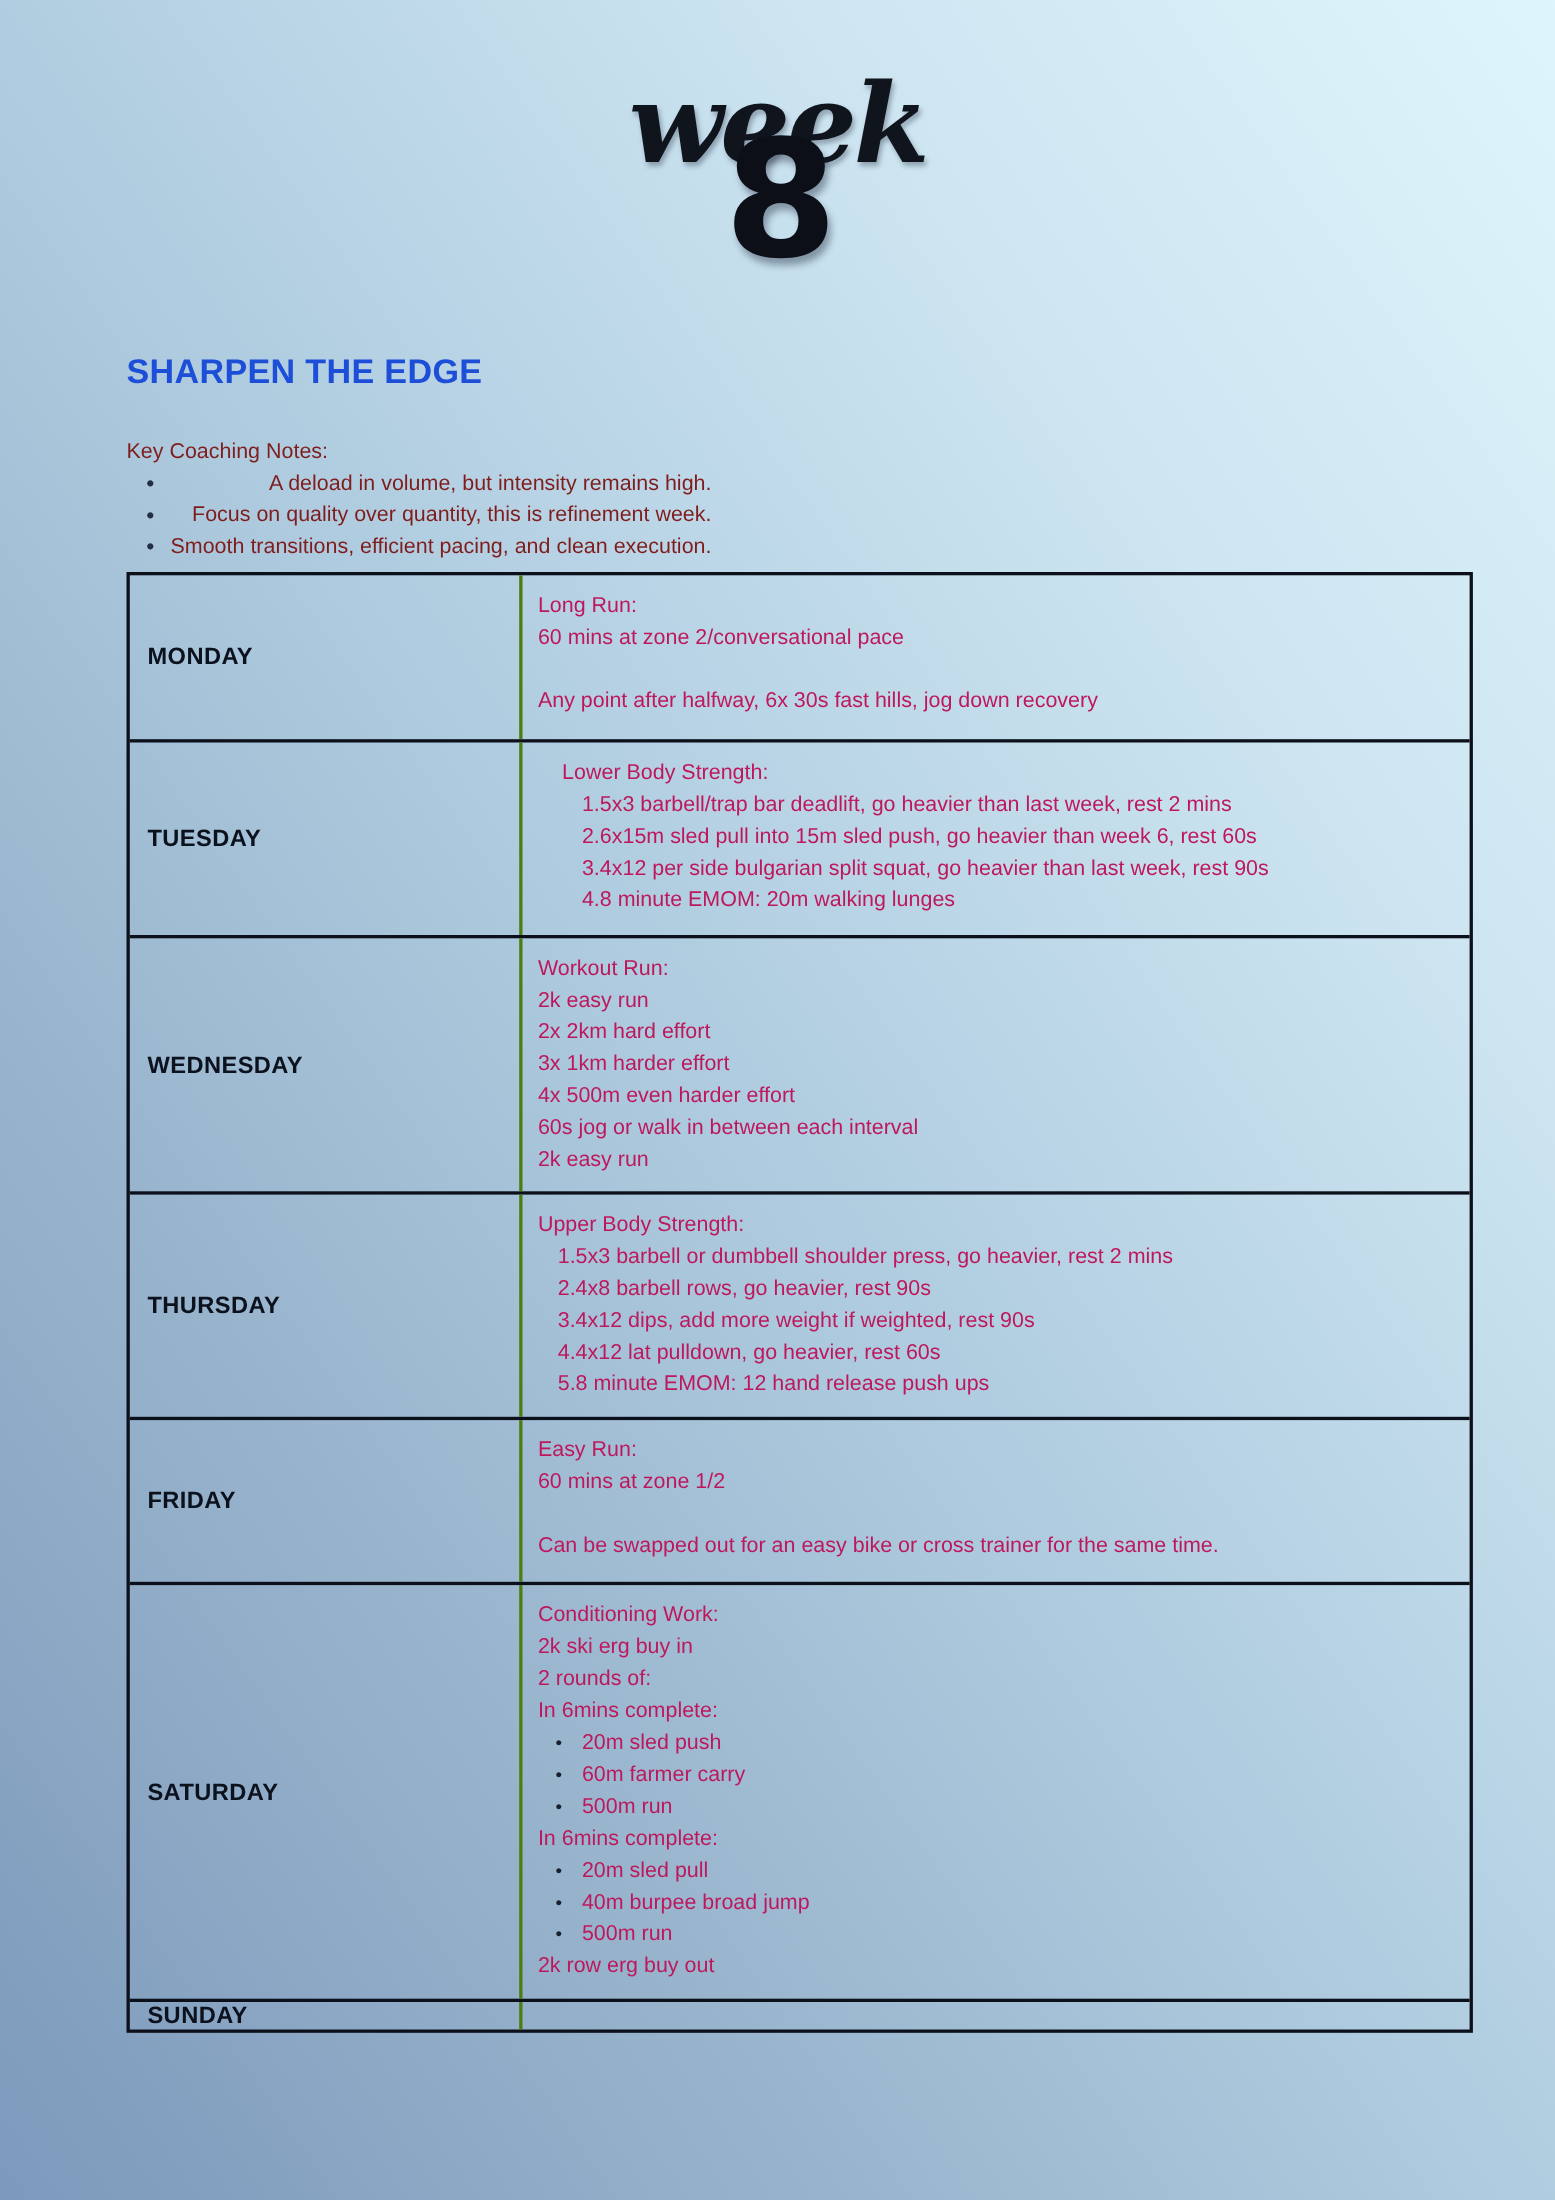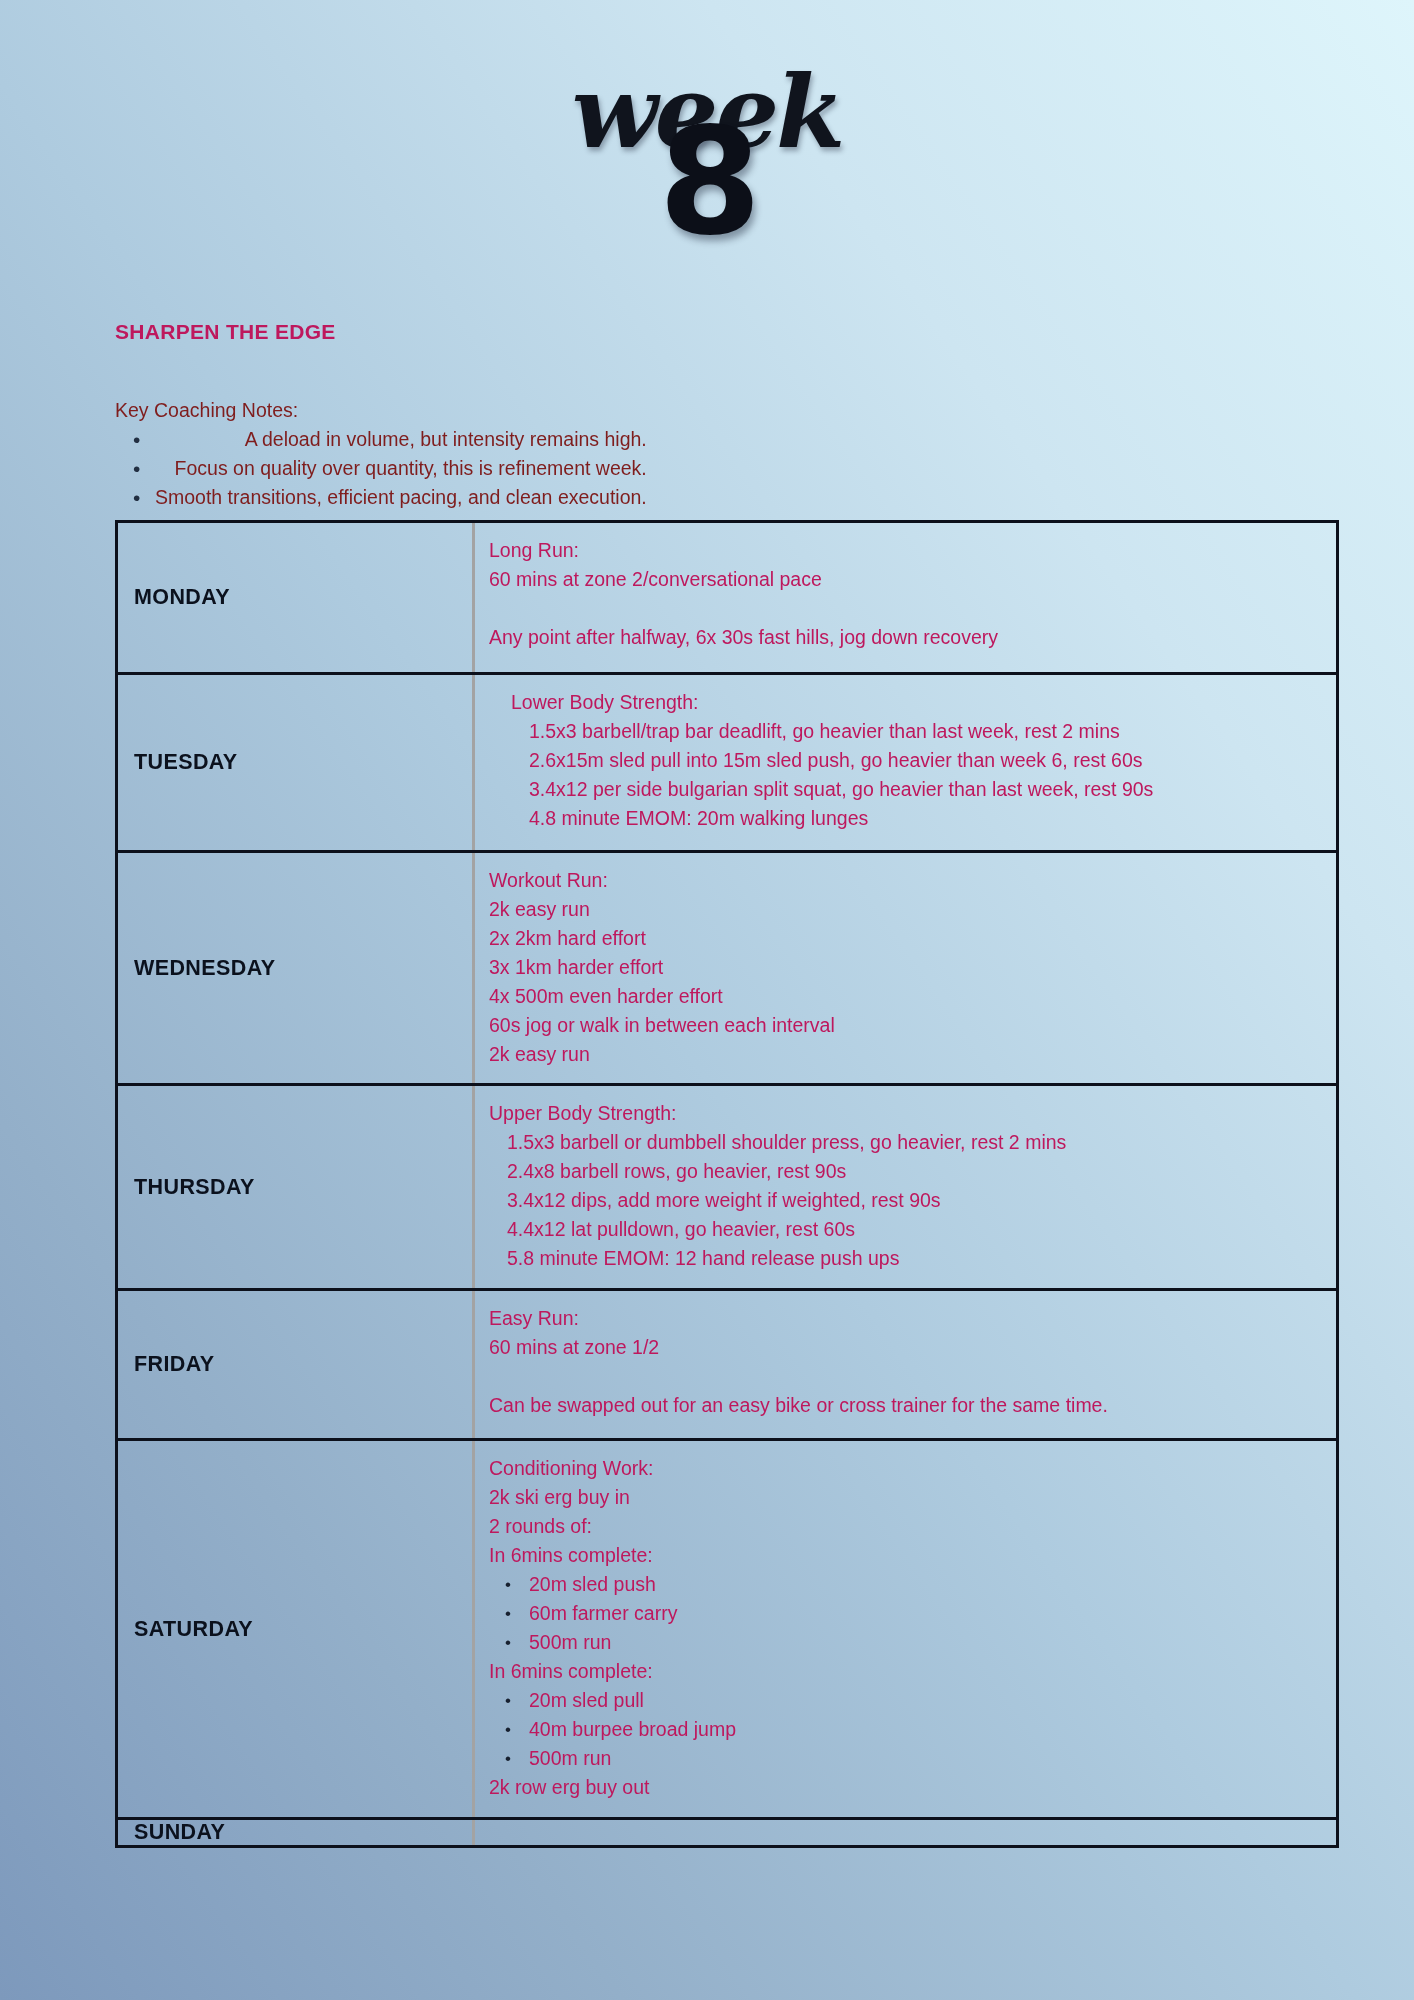--- a/index.html
+++ b/index.html
@@ -29,22 +29,22 @@
     font-family:"DejaVu Sans", sans-serif;
     font-weight:bold;
     font-size:148px; line-height:0.82;
     color:#0c0f18;
     text-shadow:3px 6px 7px rgba(25,35,55,0.4);
   }
 
   
   .page-title {
     position:absolute; left:115px; top:320px;
-    font-size:21px; font-weight:bold; letter-spacing:0.3px;
-    color:#be185d;
+    font-size:31px; font-weight:bold; letter-spacing:0.3px;
+    color:#1d4ed8;
   }
   .notes { position:absolute; left:115px; top:396px; font-size:19.5px; line-height:29px; color:#7f1d1d; }
   .notes-heading { margin-bottom:0; }
   .notes-list { list-style:none; }
   .notes-list li { position:relative; padding-left:40px;text-align:right; }
   .notes-list li::before {
     content:"\2022";
     position:absolute; left:18px; top:0;
     font-size:21px; color:#222f42;
   }
@@ -61,21 +61,21 @@
   .t-row:nth-child(2) .work-cell { min-height:175px;padding-left:36px; }
   .t-row:nth-child(3) .work-cell { min-height:230px; }
   .t-row:nth-child(4) .work-cell { min-height:202px; }
   .t-row:nth-child(5) .work-cell { min-height:147px; }
   .t-row:nth-child(6) .work-cell { min-height:376px; }
   .t-row:nth-child(7) .work-cell { min-height:120px; }
 
   .day-cell {
     display:flex; align-items:center;
     padding-left:16px;
-    border-right:3px solid #a3a3a3;
+    border-right:3px solid #4d7c0f;
     font-weight:bold; font-size:21.5px; letter-spacing:0.4px;
     color:#0b111d;
   }
   .work-cell { padding:13px 18px 13px 14px; font-size:19.5px; line-height:29px; color:#be185d; }
 
   .line { min-height:29px; }
   .gap  { height:29px; }
 
   .wl-ol { list-style:none; padding-left:18px; }
   .wl-ol .num { }

